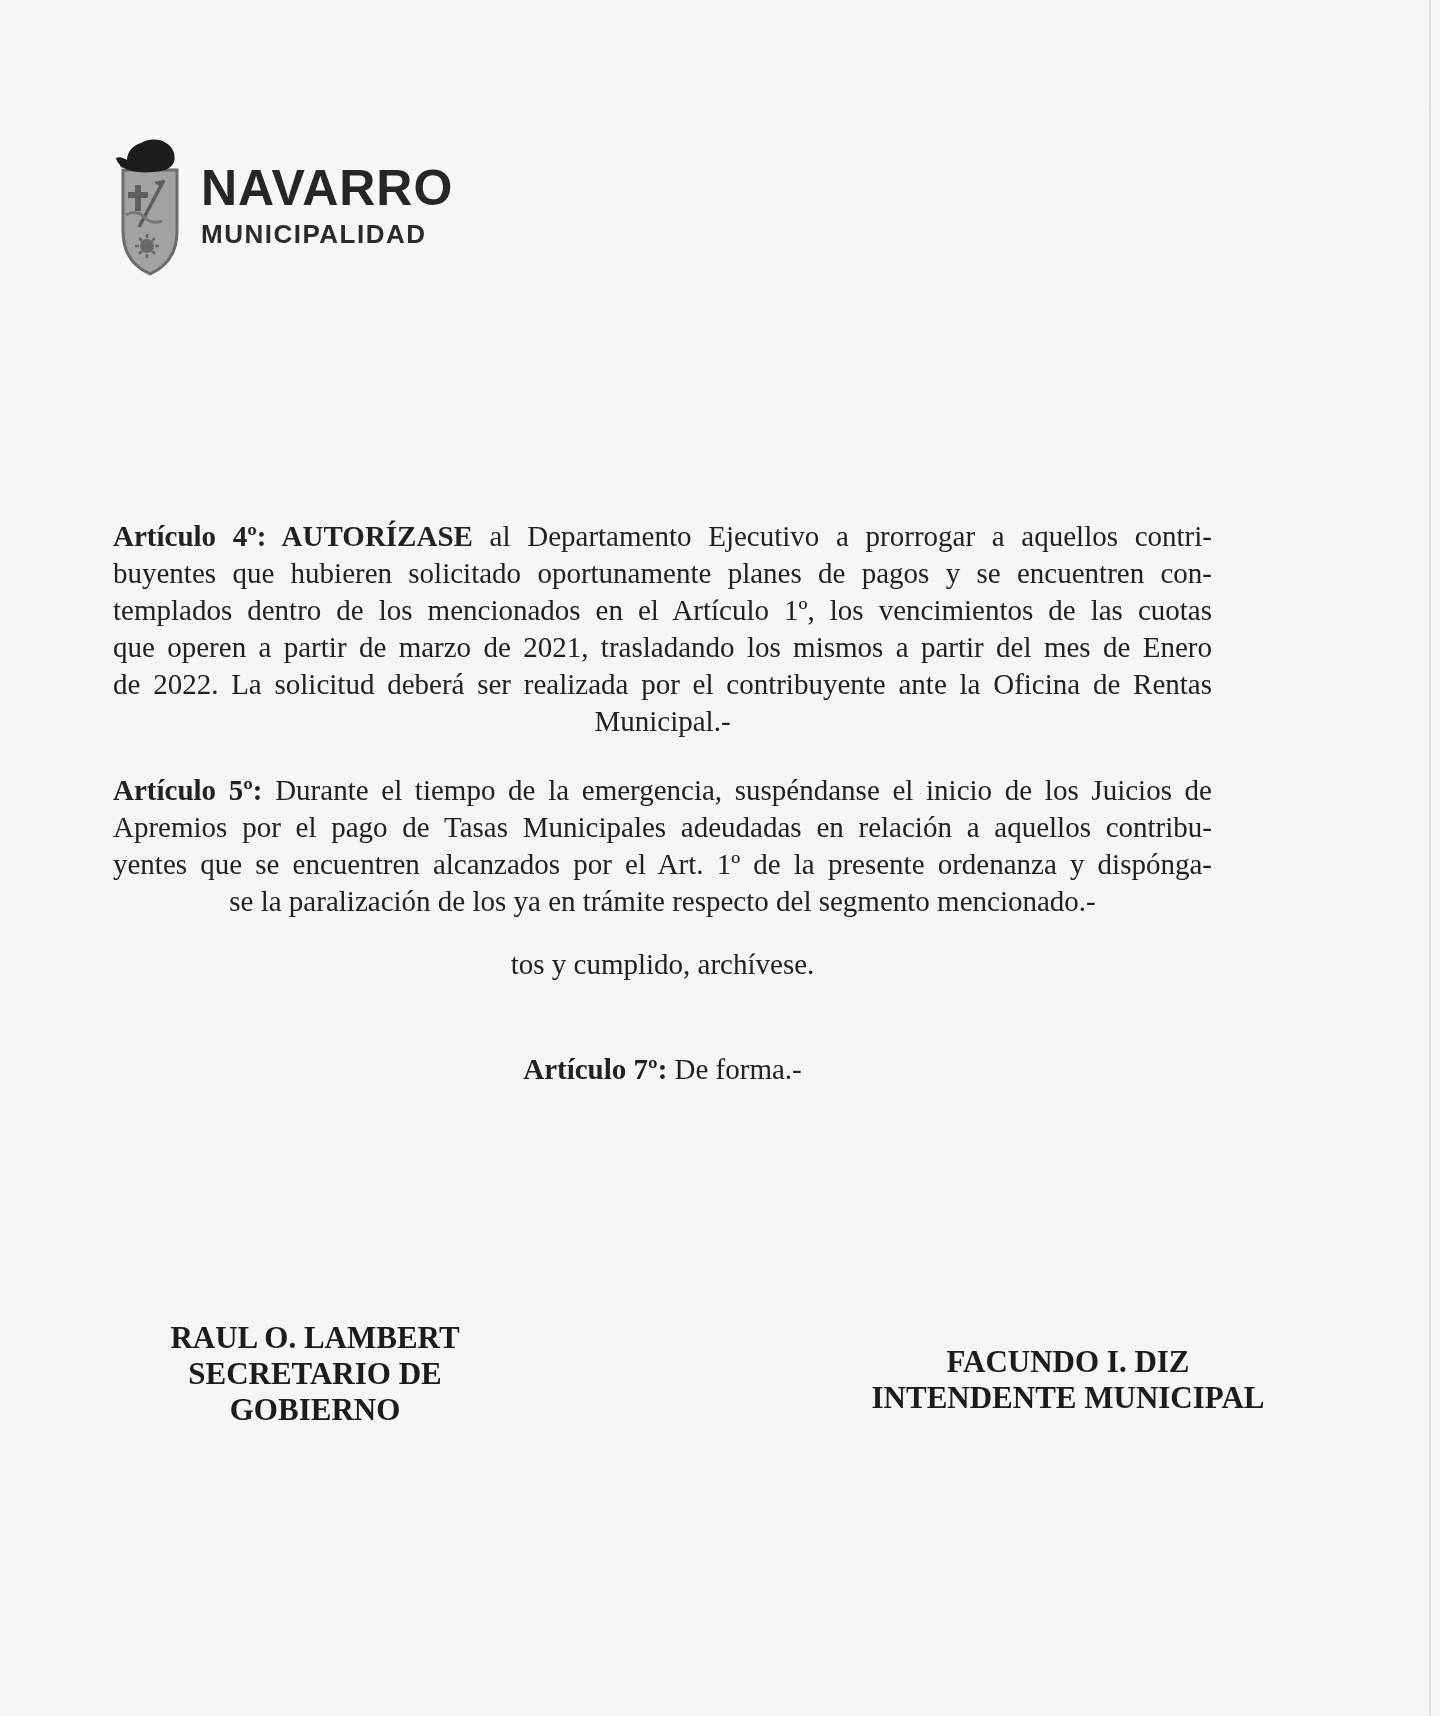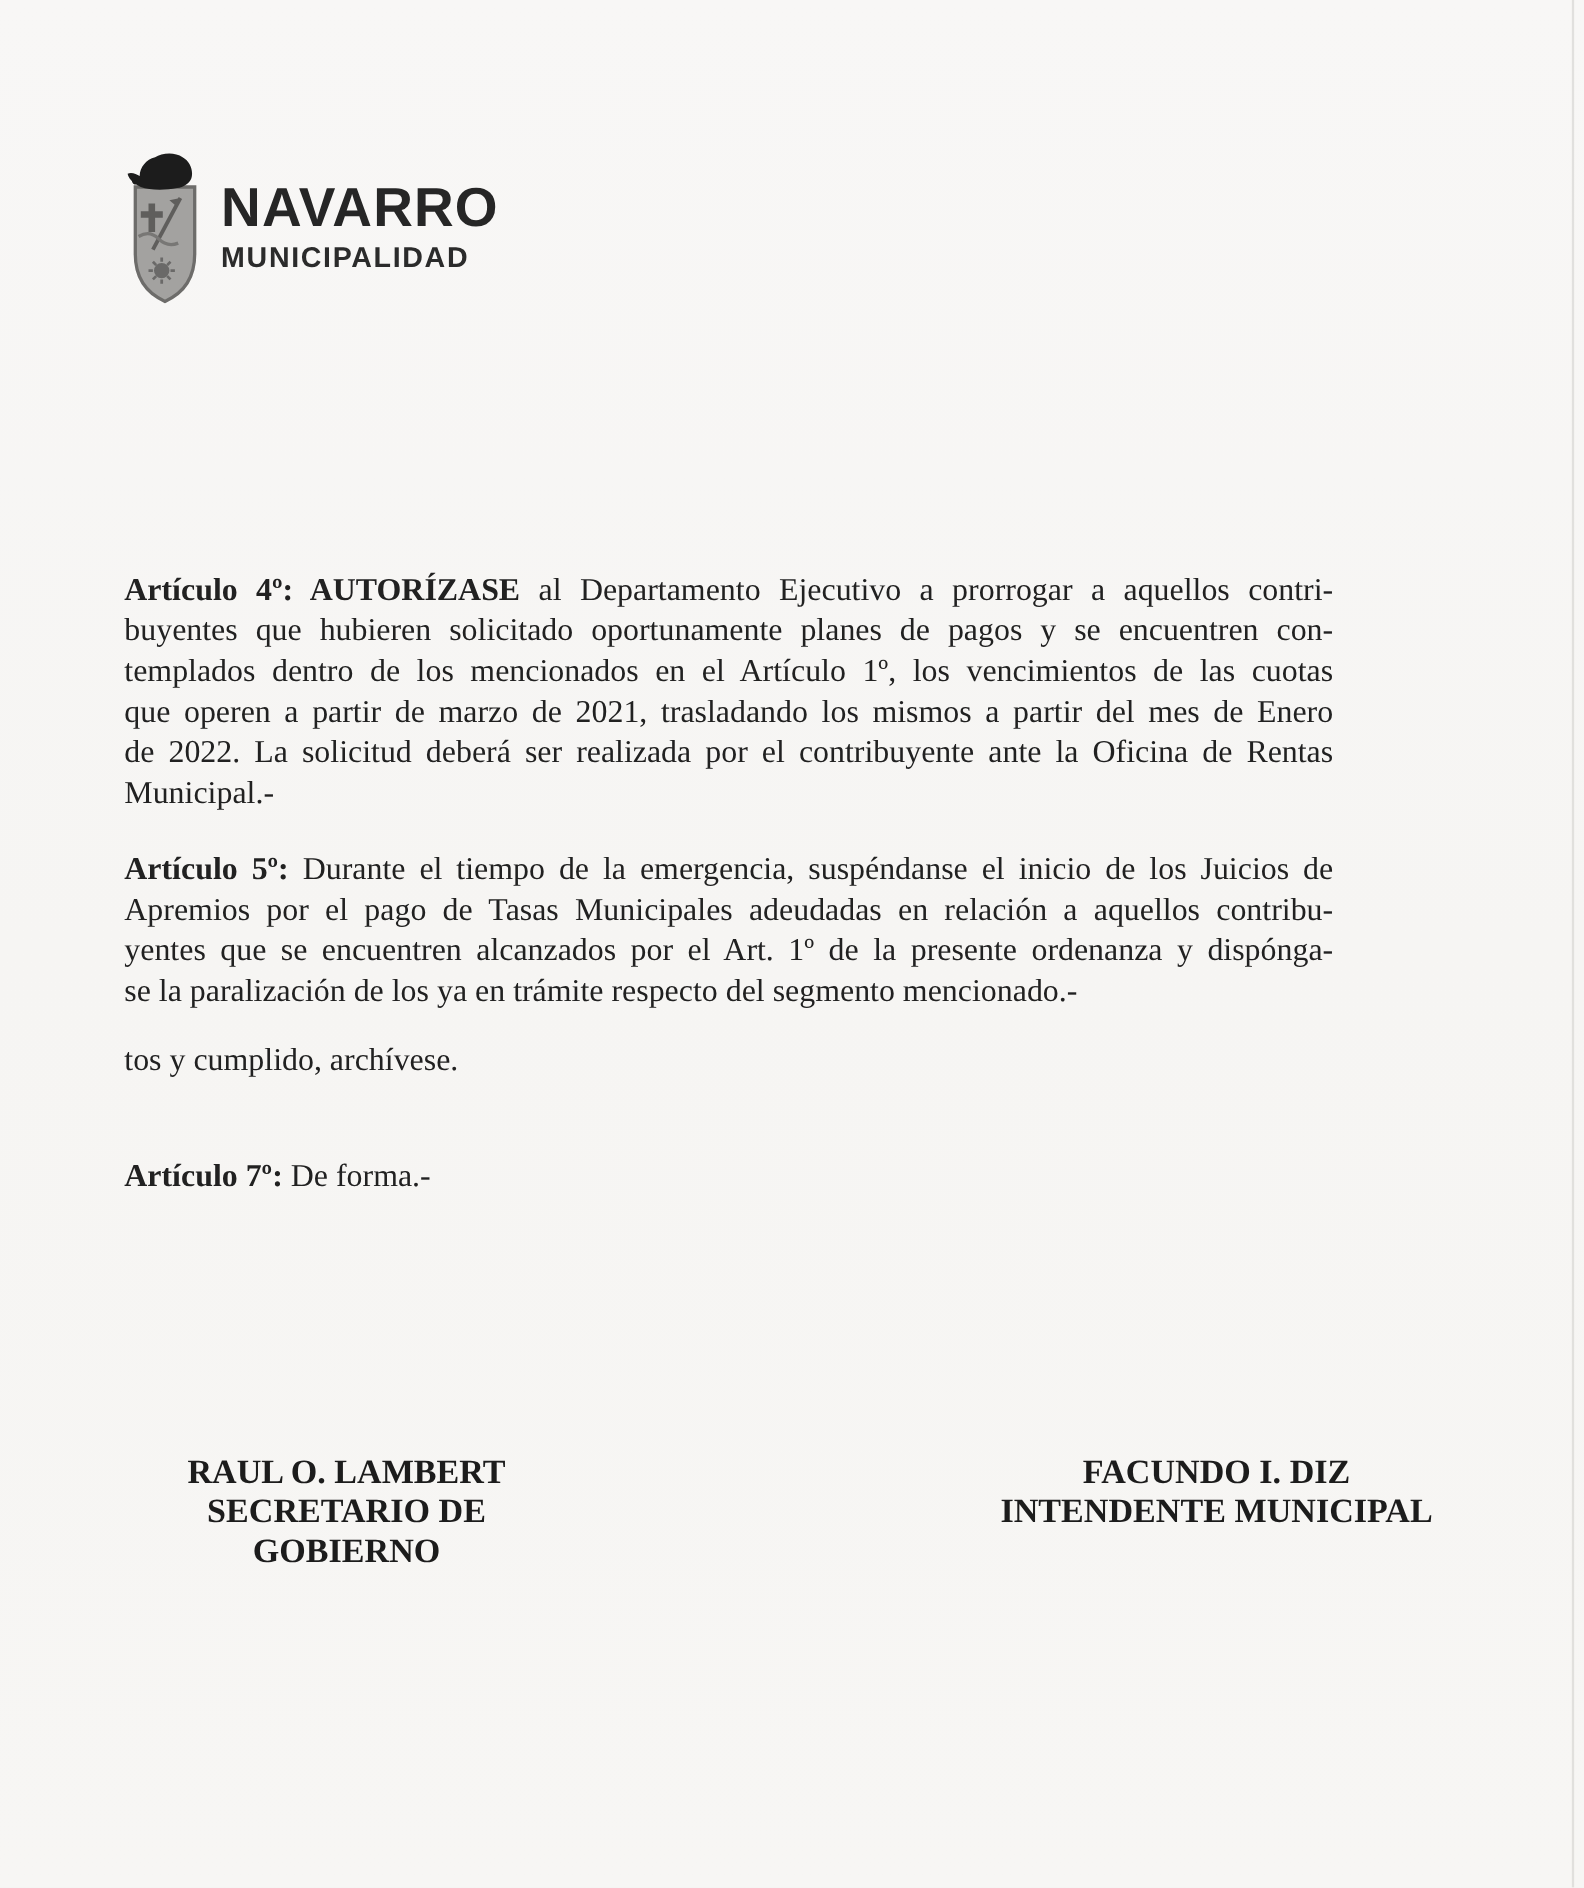--- a/index.html
+++ b/index.html
@@ -63,21 +63,21 @@
     width: 1099px;
     font-size: 29px;
     line-height: 37px;
     color: #212121;
   }
   .article { margin: 0; }
   .article:nth-of-type(2) { margin-top: 32px; }
   .article:nth-of-type(3) { margin-top: 26px; }
   .article:nth-of-type(4) { margin-top: 68px; }
 
-  .line { white-space: normal; }
+  .line { white-space: normal; text-align: center; }
   .line.fill {
     text-align: justify;
     text-align-last: justify;
   }
   .seg-heading {
     font-weight: bold;
     text-decoration-thickness: 3px;
     text-underline-offset: 5px;
   }
   .seg-bold { font-weight: bold; }
@@ -89,21 +89,21 @@
     left: 0;
     width: 1440px;
     height: 90px;
     font-weight: bold;
     font-size: 31px;
     line-height: 36px;
     color: #1c1c1c;
   }
   .sig { position: absolute; text-align: center; width: 420px; }
   .sig-left  { left: 105px; }
-  .sig-right { left: 896px; }
+  .sig-right { left: 858px; margin-top: 24px; }
 </style>
 </head>
 <body>
 
 <div class="page">
 
   <div class="logo">
     <svg class="crest" viewBox="0 0 74 140" xmlns="http://www.w3.org/2000/svg" aria-hidden="true">
 
       <path d="M10 31 L64 31 L64 92 Q64 123 37 135 Q10 123 10 92 Z" fill="#a3a2a0" stroke="#6d6c6a" stroke-width="3"></path>

